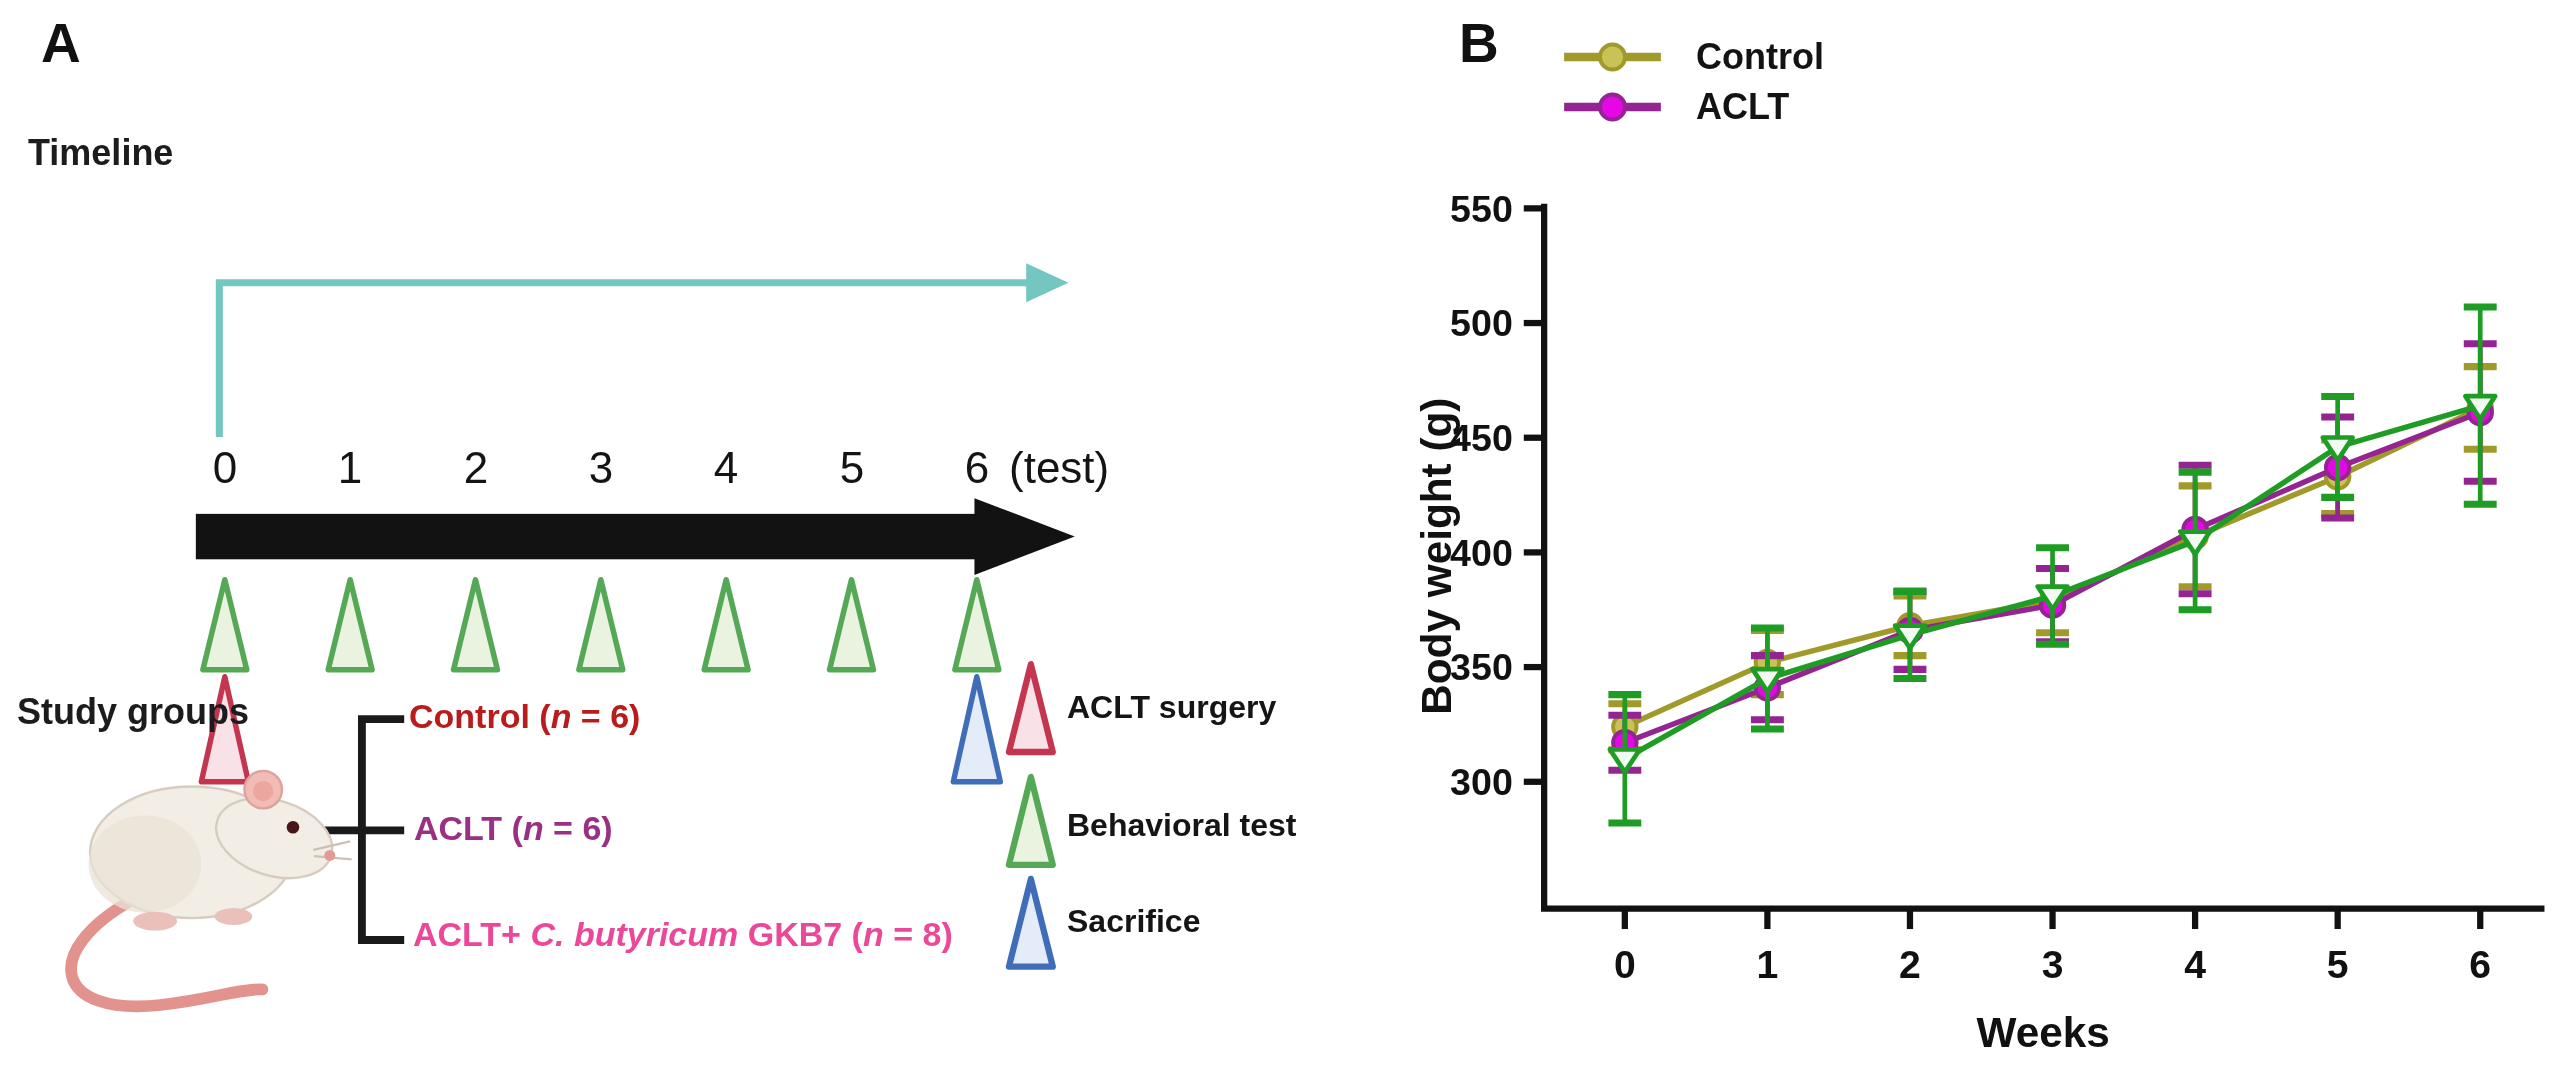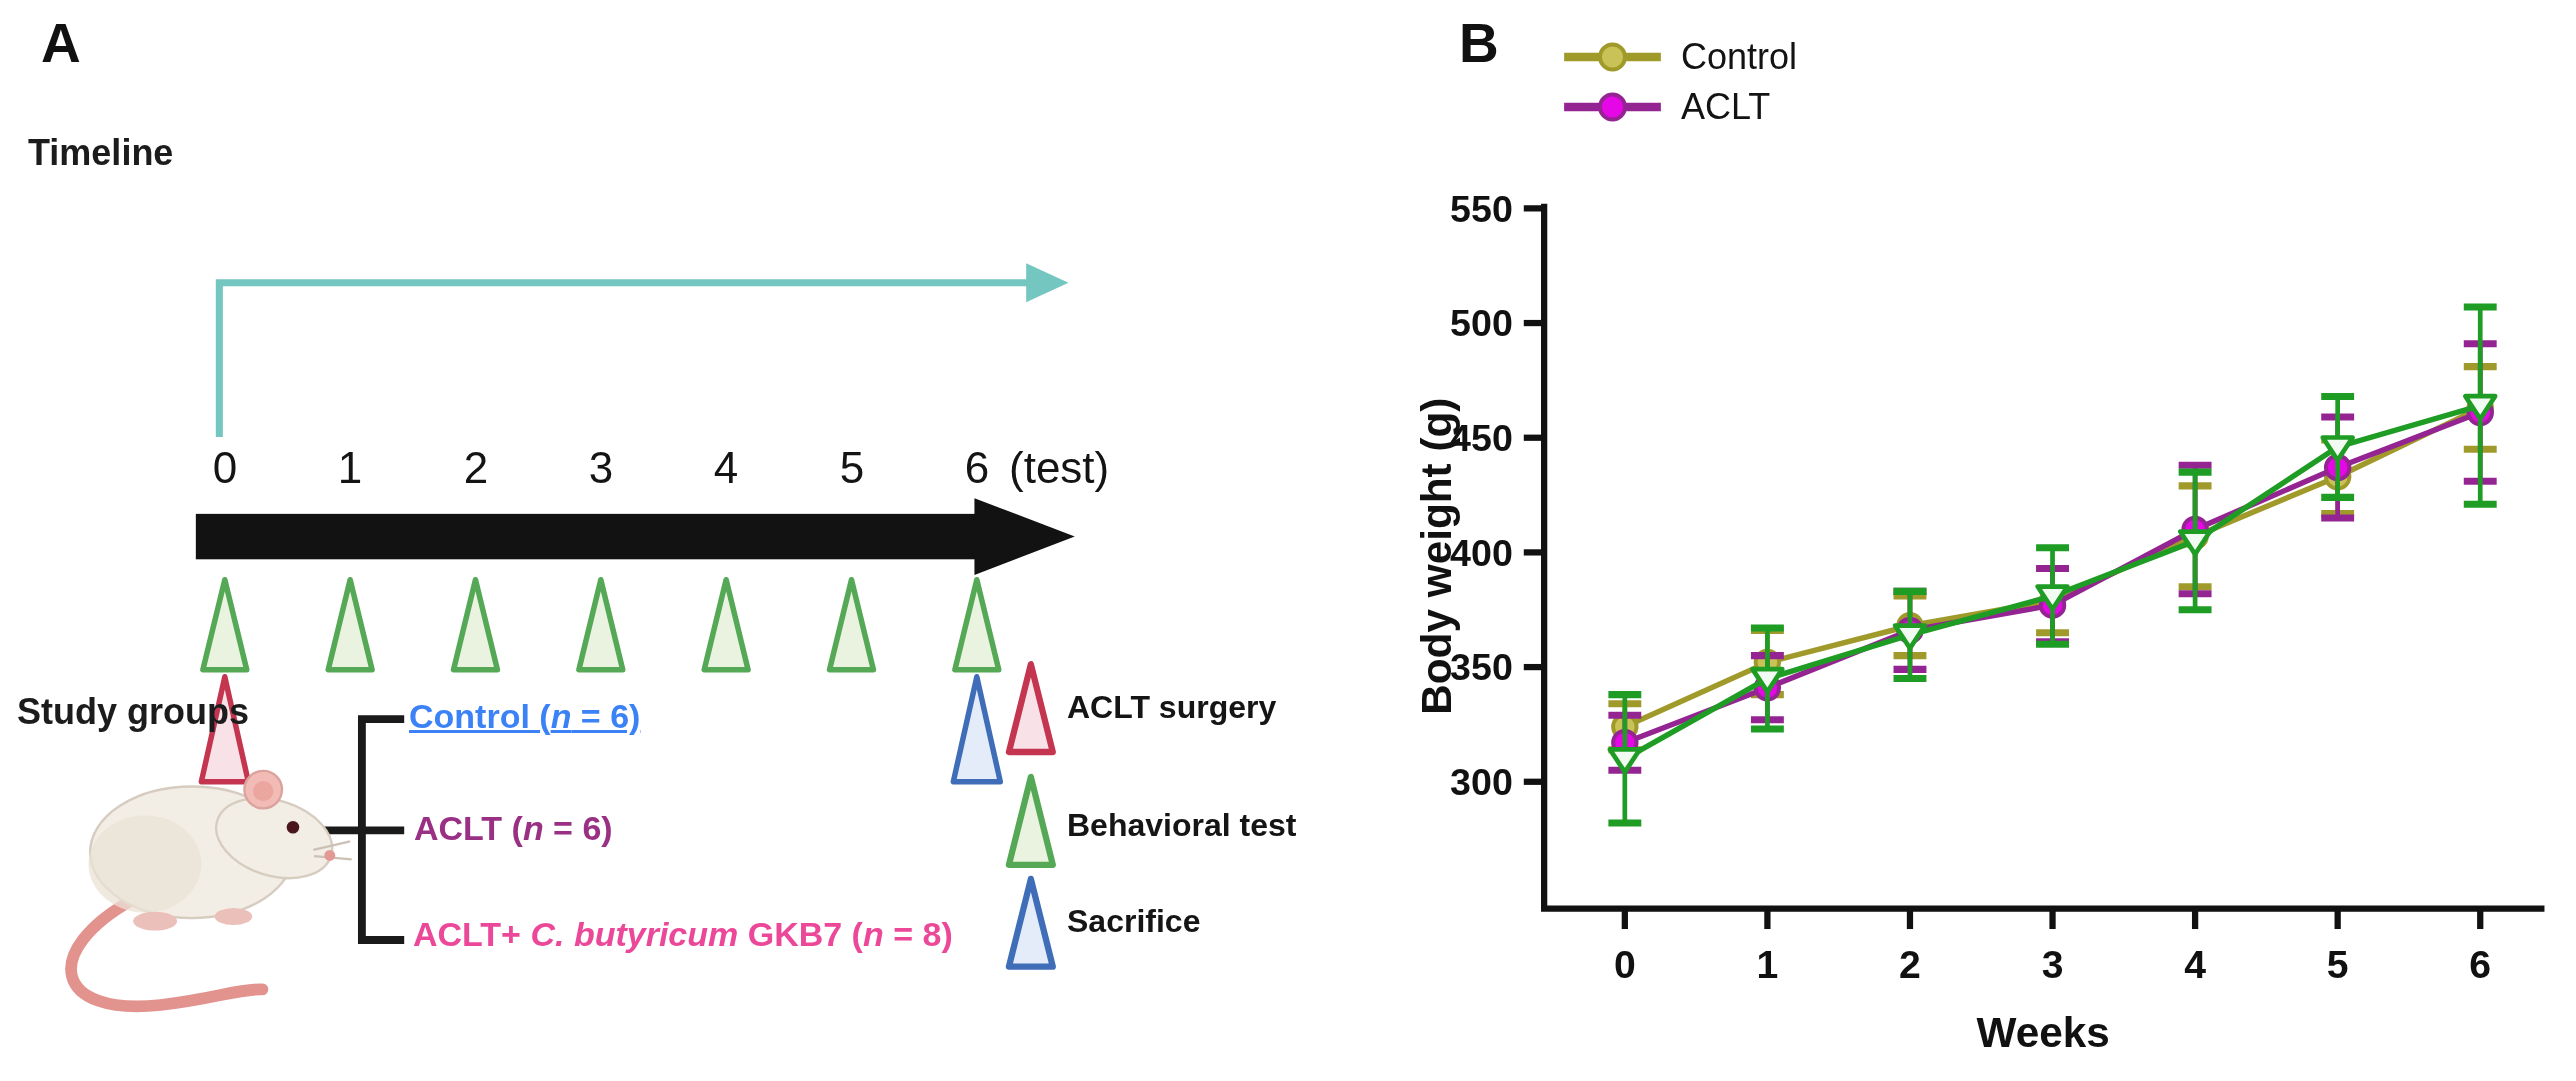--- a/index.html
+++ b/index.html
@@ -8,21 +8,21 @@
   .abs{position:absolute;}
   .panel-letter{font-size:55px;font-weight:bold;color:#111;}
   .section-title{font-size:36px;font-weight:bold;color:#1c1c1c;}
   .treatment{font-size:36px;font-weight:bold;line-height:45px;color:#1c1c1c;white-space:nowrap;}
   .week-label{font-size:44px;font-weight:500;color:#141414;text-align:center;}
   .weeks-suffix{font-size:44px;font-weight:500;color:#141414;white-space:nowrap;}
   .group-label{font-size:34px;font-weight:bold;white-space:nowrap;}
   .event-label{font-size:32px;font-weight:bold;color:#151515;white-space:nowrap;}
   .legend-row{position:absolute;display:flex;align-items:center;height:47px;}
   .legend-swatch{width:103px;height:38px;flex:0 0 auto;}
-  .legend-text{font-size:36px;font-weight:normal;color:#131313;margin-left:17px;white-space:nowrap;}
+  .legend-text{font-size:36px;font-weight:bold;color:#131313;margin-left:32px;white-space:nowrap;}
   .ital{font-style:italic;}
   svg text{font-family:"Liberation Sans","DejaVu Sans",sans-serif;}
 </style>
 </head>
 <body>
 
 <div class="stage">
 
   <div class="abs panel-letter" style="left:41px;top:11px;">A</div>
 
@@ -82,21 +82,21 @@
       <div class="abs week-label" style="left: 429px; top: 443px; width: 94px;">2</div>
       <div class="abs week-label" style="left: 554px; top: 443px; width: 94px;">3</div>
       <div class="abs week-label" style="left: 679px; top: 443px; width: 94px;">4</div>
       <div class="abs week-label" style="left: 805px; top: 443px; width: 94px;">5</div>
       <div class="abs week-label" style="left: 930px; top: 443px; width: 94px;">6</div>
     </div>
   <div class="abs weeks-suffix" style="left:1009px;top:443px;">(test)</div>
 
   <div class="abs section-title" style="left:17px;top:691px;">Study groups</div>
 
-  <div class="abs group-label" style="left: 409px; top: 697px; color: #3b82f6; text-decoration: underline;"><span>Control (</span><span class="ital">n</span><span> = 6)</span></div>
+  <div class="abs group-label" style="left: 409px; top: 697px; color: #b91c1c;"><span>Control (</span><span class="ital">n</span><span> = 6)</span></div>
   <div class="abs group-label" style="left: 414px; top: 809px; color: rgb(153, 48, 132);"><span>ACLT (</span><span class="ital">n</span><span> = 6)</span></div>
   <div class="abs group-label" style="left: 413px; top: 915px; color: #ec4899;"><span>ACLT+ </span><span class="ital">C. butyricum</span><span> GKB7 (</span><span class="ital">n</span><span> = 8)</span></div>
 
   <div class="abs event-label" style="left:1067px;top:689px;">ACLT surgery</div>
   <div class="abs event-label" style="left:1067px;top:807px;">Behavioral test</div>
   <div class="abs event-label" style="left:1067px;top:903px;">Sacrifice</div>
 
   <div class="abs panel-letter" style="left:1459px;top:11px;">B</div>
 
   <div class="legend-row" style="left:1561px;top:33px;">

